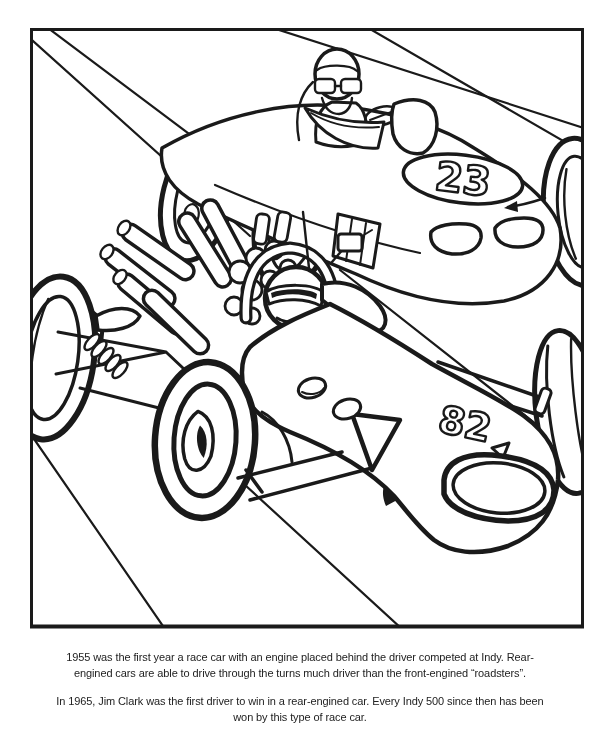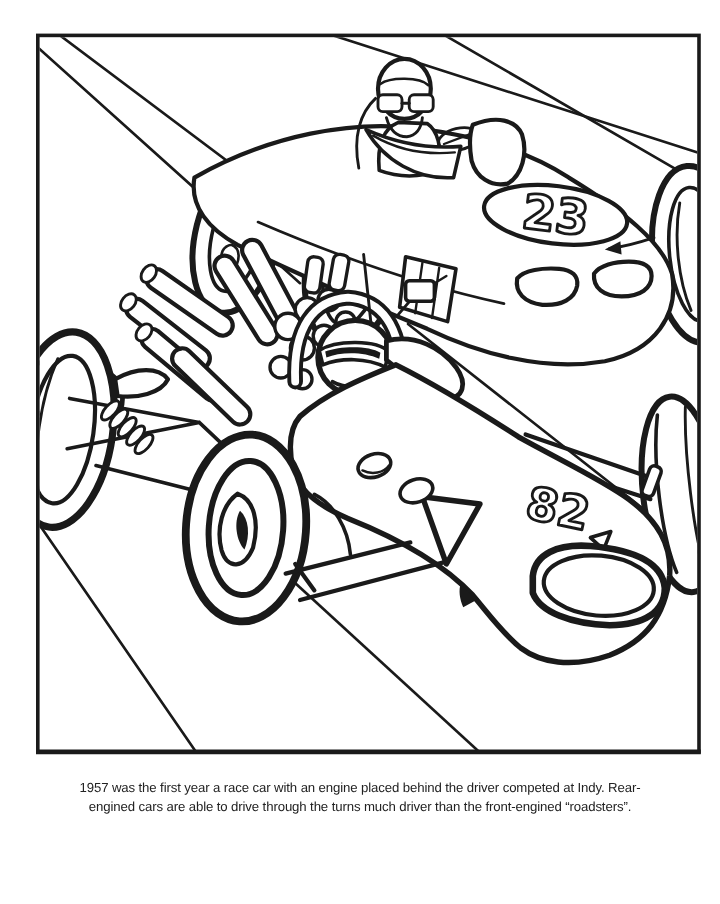--- a/index.html
+++ b/index.html
@@ -233,18 +233,22 @@
         </g>
       </g>
     </g>
 
     <rect x="31.5" y="29.5" width="551" height="597" fill="none" stroke="#1a1a1a" stroke-width="3"></rect>
     <line x1="30" y1="626.5" x2="584" y2="626.5" stroke="#1a1a1a" stroke-width="4"></line>
   </svg>
 
   <div class="caption">
     <p>
-      <span class="line">1957 was the first year a race car with an engine placed behind the driver competed at Indy. Rear-</span>
+      <span class="line">1955 was the first year a race car with an engine placed behind the driver competed at Indy. Rear-</span>
       <span class="line">engined cars are able to drive through the turns much driver than the front-engined “roadsters”.</span>
     </p>
+    <p>
+      <span class="line">In 1965, Jim Clark was the first driver to win in a rear-engined car. Every Indy 500 since then has been</span>
+      <span class="line">won by this type of race car.</span>
+    </p>
   </div>
 
 </div>
 
 </body></html>

